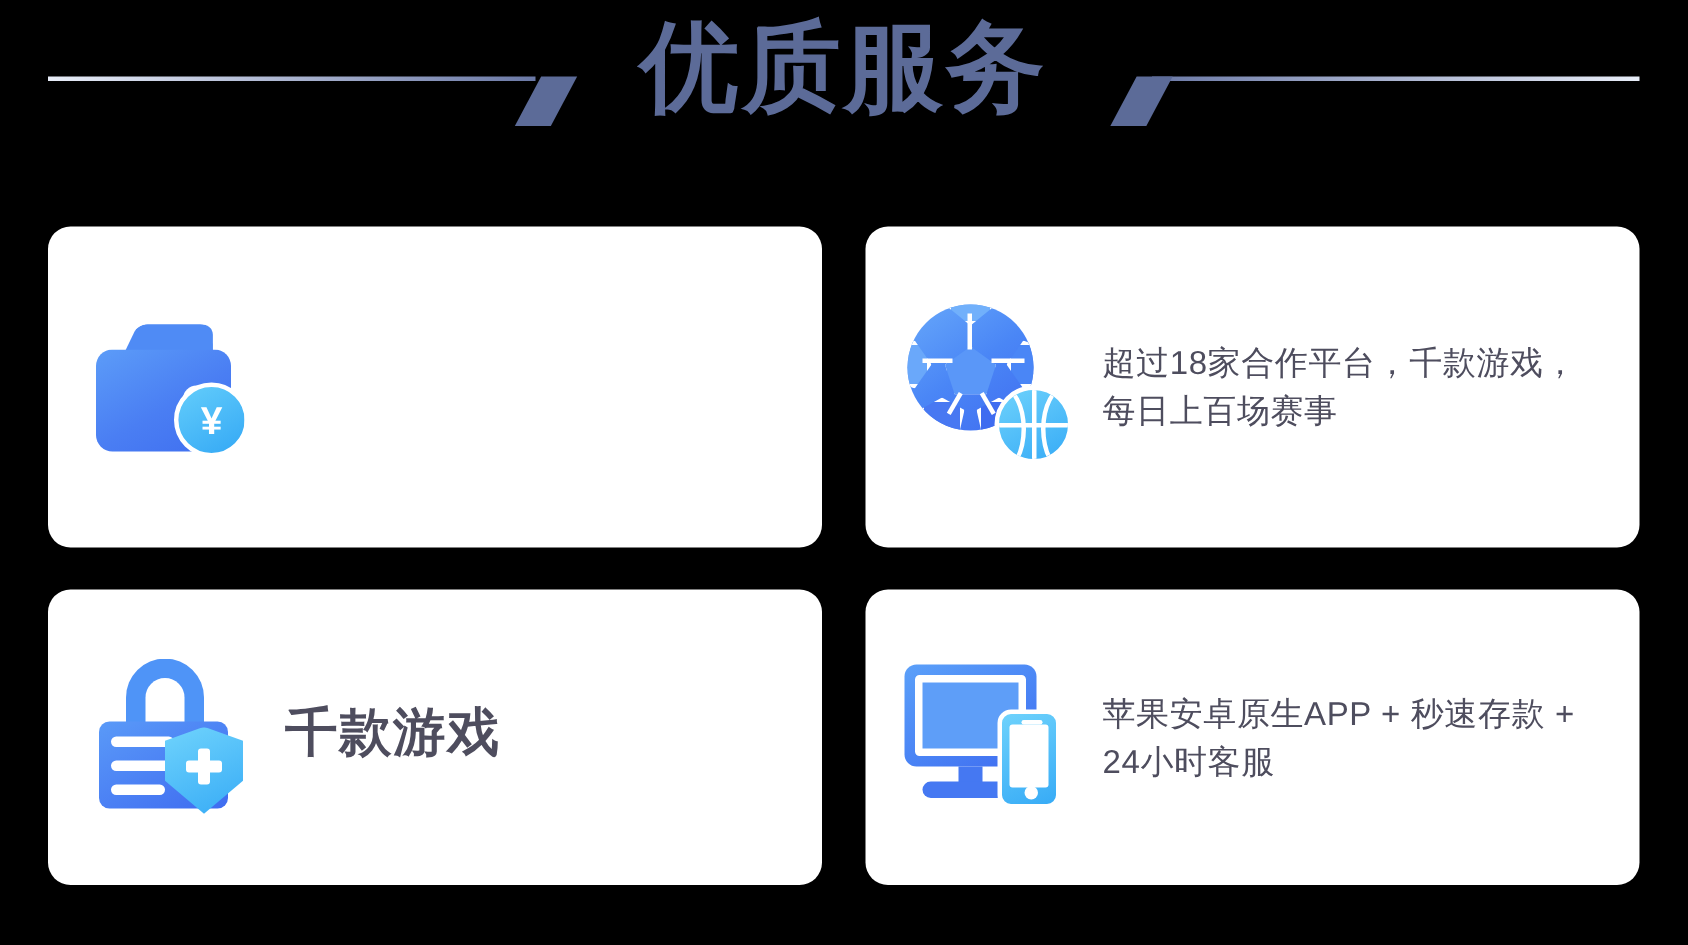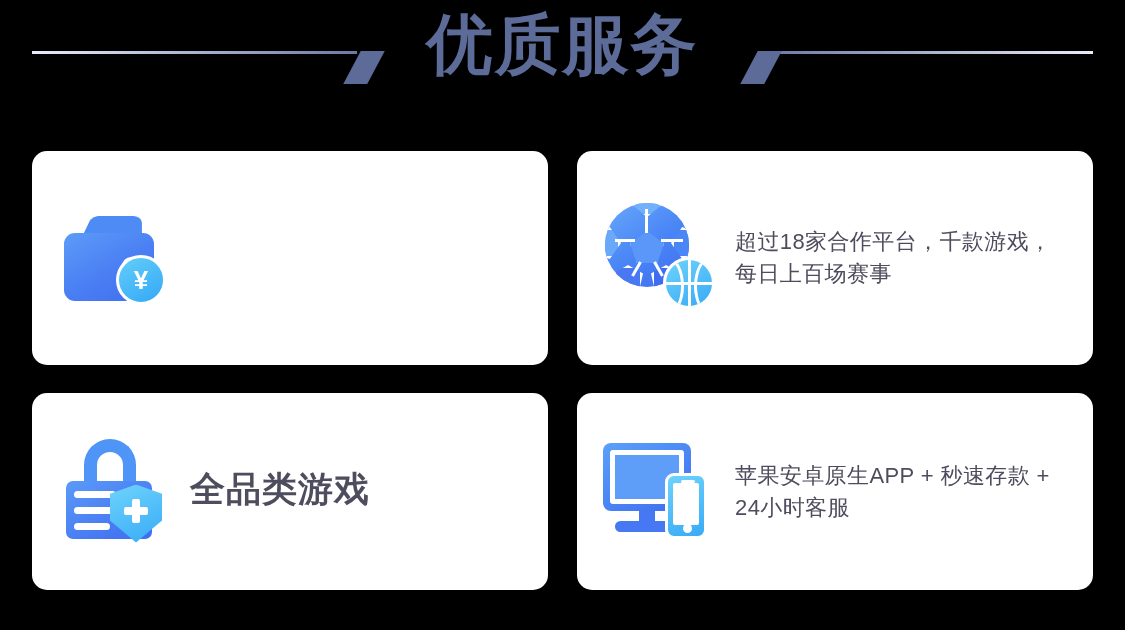--- a/index.html
+++ b/index.html
@@ -359,21 +359,21 @@
           <div class="lock-stripe ls1"></div>
           <div class="lock-stripe ls2"></div>
           <div class="lock-stripe ls3"></div>
         </div>
         <div class="shield">
           <div class="shield-cross"></div>
         </div>
       </div>
     </div>
     <div class="card-text">
-      <div class="card-title">全品类游戏</div>
+      <div class="card-title">千款游戏</div>
     </div>
   </div>
 
   <div class="card">
     <div class="card-icon">
       <div class="devices">
         <div class="monitor">
           <div class="monitor-screen"></div>
         </div>
         <div class="monitor-neck"></div>

